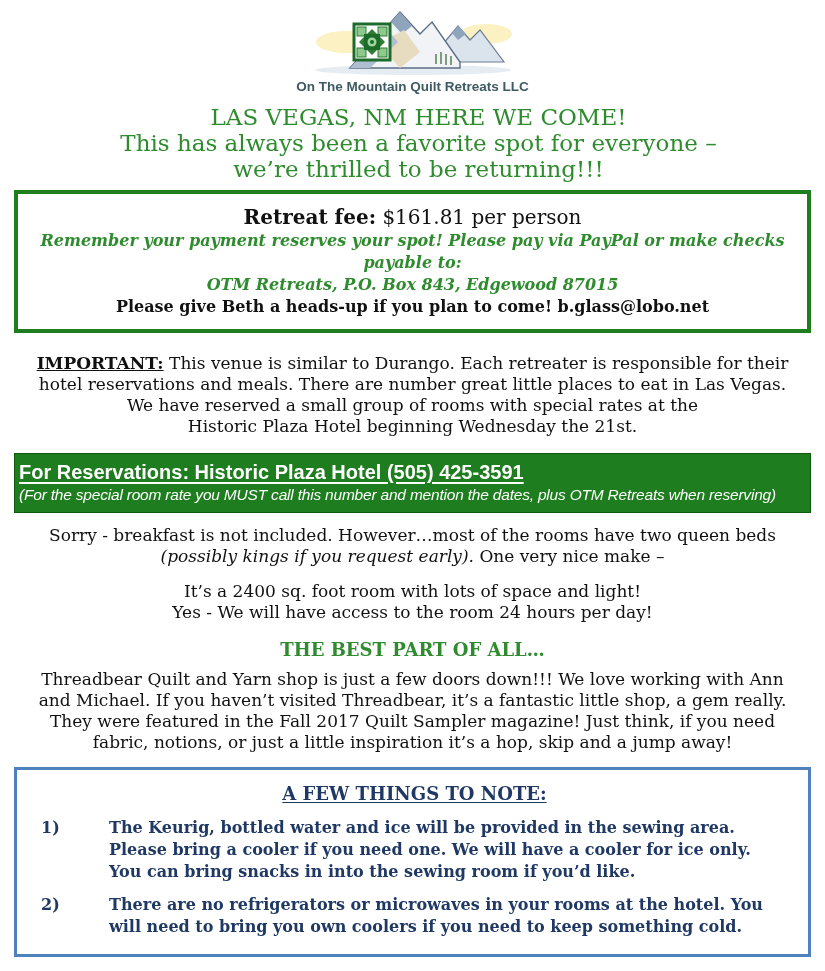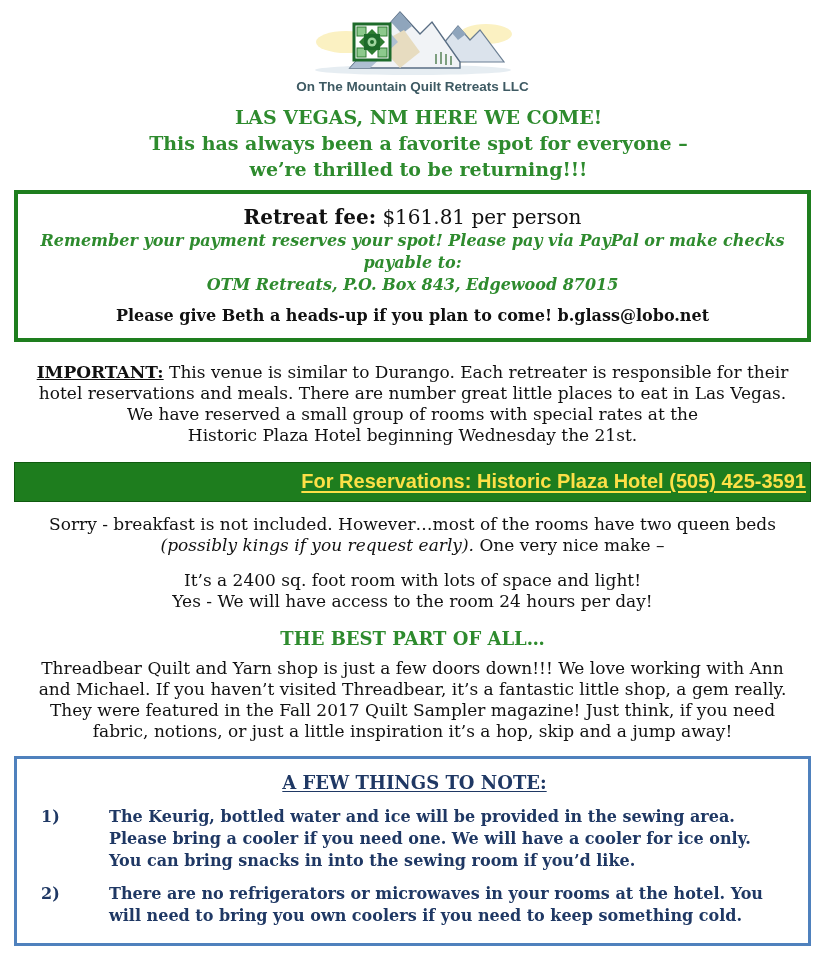--- a/index.html
+++ b/index.html
@@ -19,37 +19,37 @@
     font-family:"DejaVu Serif", serif;color:#111;
   }
   .logo-wrap{text-align:center;}
   .logo-wrap svg{display:block;margin:0 auto;}
   .logo-caption{
     font-family:"Liberation Sans", sans-serif;font-weight:bold;
     font-size:13.5px;color:var(--caption-color);text-align:center;margin-top:1px;
   }
   .main-heading{margin-top:10px;text-align:center;}
   .main-heading div{
-    color:var(--green-text);font-weight:bold;font-size:19px;line-height:26px;padding-left:12px;
+    color:var(--green-text);font-weight:normal;font-size:23px;line-height:26px;padding-left:12px;
   }
   .fee-box{
     margin:8px 14px 0 14px;border:4px solid var(--green-border);
     padding:10px 14px 12px 14px;text-align:center;
   }
   .fee-line{font-size:20px;line-height:26px;}
   .fee-label{font-weight:bold;}
   .fee-pay{color:var(--green-text);font-weight:bold;font-style:italic;font-size:16px;line-height:22px;}
-  .fee-contact{font-weight:bold;font-size:16px;line-height:21px;margin-top:9px;}
+  .fee-contact{font-weight:bold;font-size:16px;line-height:21px;}
   .para{text-align:center;font-size:17px;line-height:21px;}
   .important-para{margin:20px 20px 16px 20px;}
   .important-label{font-weight:bold;text-decoration:underline;}
   .banner{
     margin:14px 14px 0 14px;background:var(--banner-bg);
     border:1px solid var(--banner-border);
-    text-align:right;color:#fde047;padding:5px 4px 7px 4px;
+    text-align:left;color:#ffffff;padding:5px 12px 7px 4px;
     font-family:"Liberation Sans", sans-serif;
   }
   .banner-line1{
     font-size:20px;line-height:26px;font-weight:600;
     text-decoration:underline;text-underline-offset:3px;
   }
   .banner-line2{
     font-size:15.5px;line-height:20px;font-style:italic;letter-spacing:-0.2px;
   }
   .rooms-para{margin:12px 20px 0 20px;}
@@ -137,20 +137,21 @@
       <span class="important-label">IMPORTANT:</span>
       <span>This venue is similar to Durango.  Each retreater is responsible for their</span>
     </div>
     <div>hotel reservations and meals.  There are number great little places to eat in Las Vegas.</div>
     <div>We have reserved a small group of rooms with special rates at the</div>
     <div>Historic Plaza Hotel beginning Wednesday the 21st.</div>
   </div>
 
   <div class="banner">
     <div class="banner-line1">For Reservations:  Historic Plaza Hotel  (505) 425-3591</div>
+    <div class="banner-line2">(For the special room rate you MUST call this number and mention the dates, plus OTM Retreats when reserving)</div>
   </div>
 
   <div class="para rooms-para">
     <div>Sorry - breakfast is not included.  However…most of the rooms have two queen beds</div>
     <div>
       <span class="italic">(possibly kings if you request early).</span>
       <span>  One very nice make –</span>
     </div>
   </div>
 

